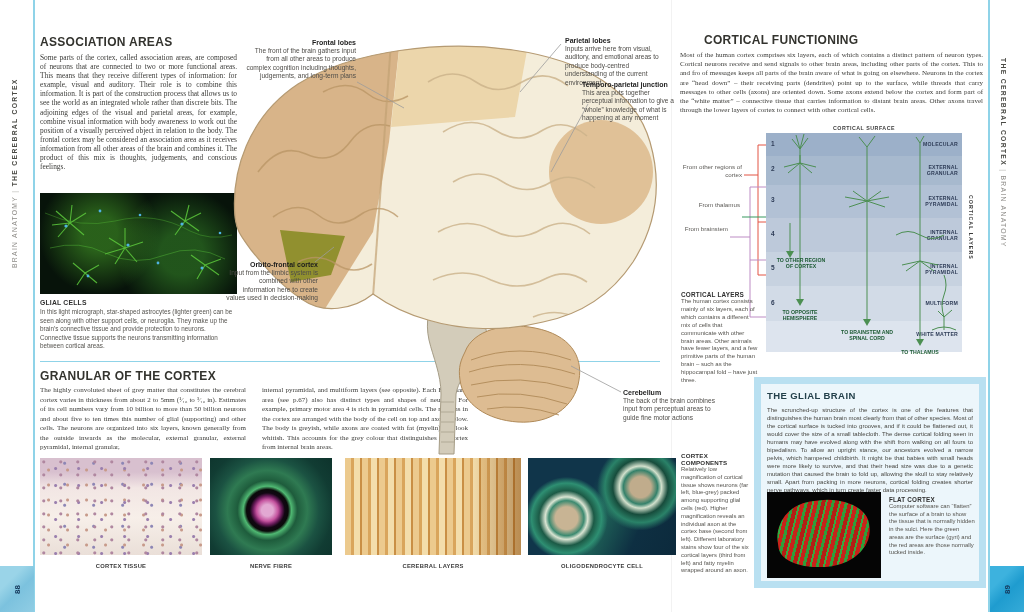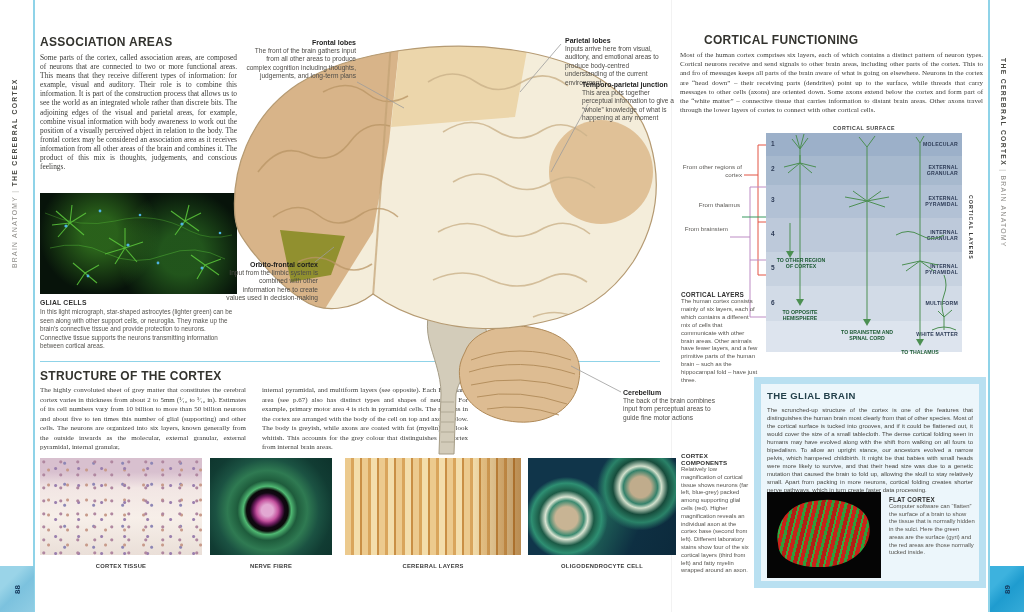--- a/index.html
+++ b/index.html
@@ -106,21 +106,21 @@
           <circle cx="100" cy="22" r="1.3"></circle>
           <circle cx="180" cy="40" r="1.3"></circle>
       </g>
     </svg>
   </div>
   <div class="abs cap-h" style="left:40px;top:299px;">GLIAL CELLS</div>
   <div class="abs cap-b" style="left:40px;top:308px;width:197px;">In this light micrograph, star-shaped astrocytes (lighter green) can be seen along with other support cells, or neuroglia. They make up the brain’s connective tissue and provide protection to neurons. Connective tissue supports the neurons transmitting information between cortical areas.</div>
 
   <div class="abs cyanline" style="left:40px;top:361px;width:620px;height:1.4px;"></div>
 
-  <div class="abs sec-title" style="left:40px;top:369px;">STRUCTURE OF THE CORTEX</div>
+  <div class="abs sec-title" style="left:40px;top:369px;">GRANULAR OF THE CORTEX</div>
   <div class="abs serif" style="left:40px;top:386px;width:206px;font-size:7px;line-height:9.5px;">The highly convoluted sheet of grey matter that constitutes the cerebral cortex varies in thickness from about 2 to 5mm (¹⁄₁₆ to ³⁄₁₆ in). Estimates of its cell numbers vary from 10 billion to more than 50 billion neurons and about five to ten times this number of glial (supporting) and other cells. The neurons are organized into six layers, known generally from the outside inwards as the molecular, external granular, external pyramidal, internal granular,</div>
   <div class="abs serif" style="left:262px;top:386px;width:206px;font-size:7px;line-height:9.5px;">internal pyramidal, and multiform layers (see opposite). Each Brodmann area (see p.67) also has distinct types and shapes of neurons. For example, primary motor area 4 is rich in pyramidal cells. The neurons in the cortex are arranged with the body of the cell on top and axons below. The body is greyish, while axons are coated with fat (myelin) and look whitish. This accounts for the grey colour that distinguishes the cortex from internal brain areas.</div>
 
   <svg class="abs" style="left:203px;top:22px;" width="465" height="435" viewBox="0 0 465 435">
     <defs>
       <clipPath id="cerebrum">
           <path d="M32,195 C28,150 45,95 95,62 C150,28 240,18 310,28 C380,38 432,68 447,120 C460,165 452,205 430,240 C410,270 380,292 340,300 C300,310 258,308 225,298 C200,291 184,282 170,272 C150,288 120,292 100,278 C75,262 58,240 48,228 C38,214 34,210 32,195 Z"></path>
         </clipPath>
     </defs>
 

